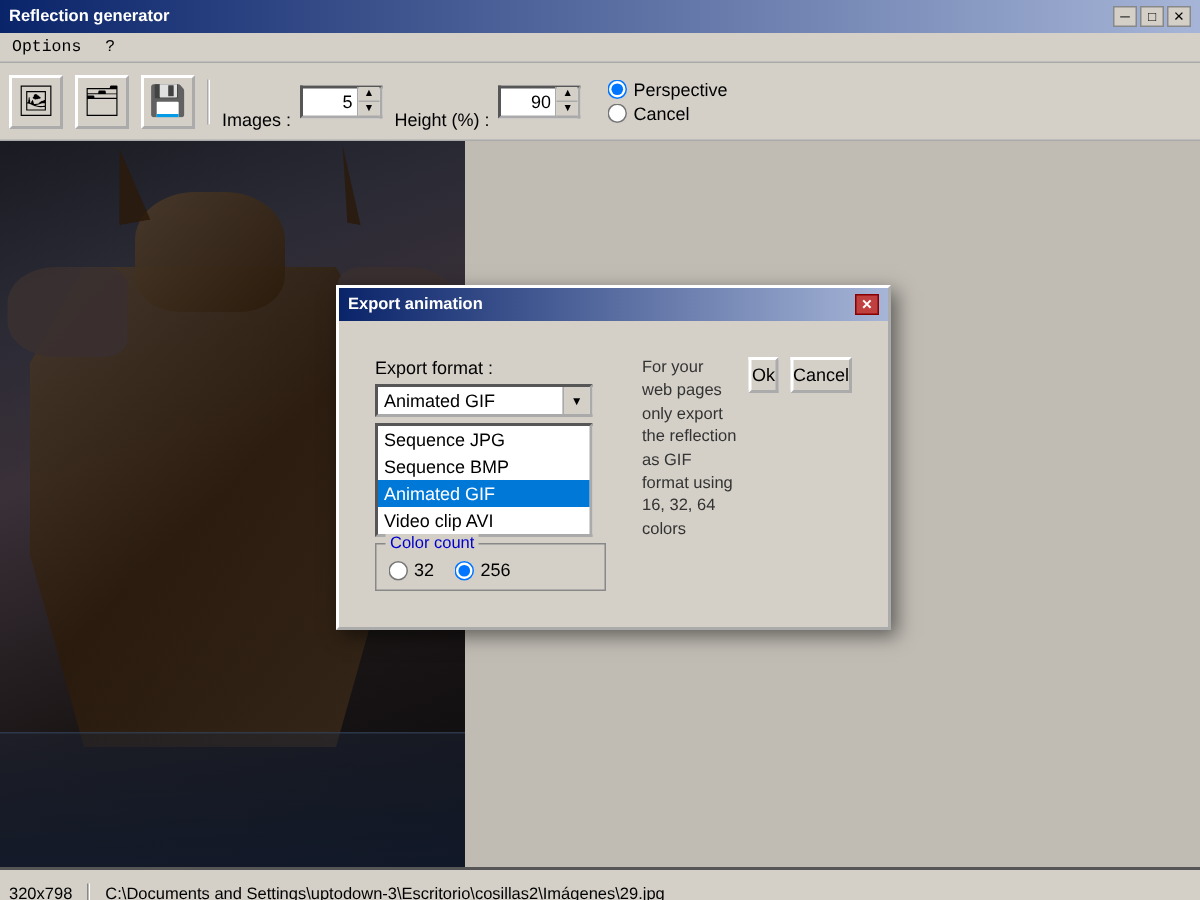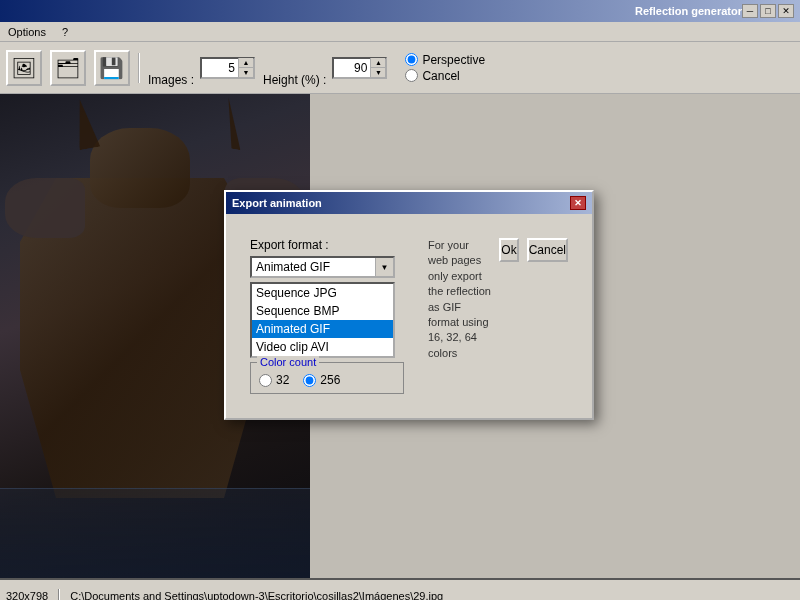--- a/index.html
+++ b/index.html
@@ -12,21 +12,21 @@
       background: #d4d0c8;
     }
 
     
     .title-bar {
       background: linear-gradient(to right, #0a246a, #a6b5d7);
       color: white;
       padding: 3px 6px;
       display: flex;
       align-items: center;
-      justify-content: flex-end;
+      justify-content: space-between;
       height: 22px;
       user-select: none;
     }
     .title-bar-text {
       font-size: 11px;
       font-weight: bold;
     }
     .title-bar-controls {
       display: flex;
       gap: 2px;
@@ -51,20 +51,21 @@
       display: flex;
       gap: 8px;
       border-bottom: 1px solid #aaa;
       height: 20px;
       align-items: center;
     }
     .menu-item {
       font-size: 11px;
       cursor: pointer;
       padding: 1px 4px;
+      font-family: Liberation Mono, monospace;
     }
 
     
     .toolbar {
       background: #d4d0c8;
       padding: 4px 6px;
       display: flex;
       align-items: center;
       gap: 8px;
       border-bottom: 1px solid #aaa;

